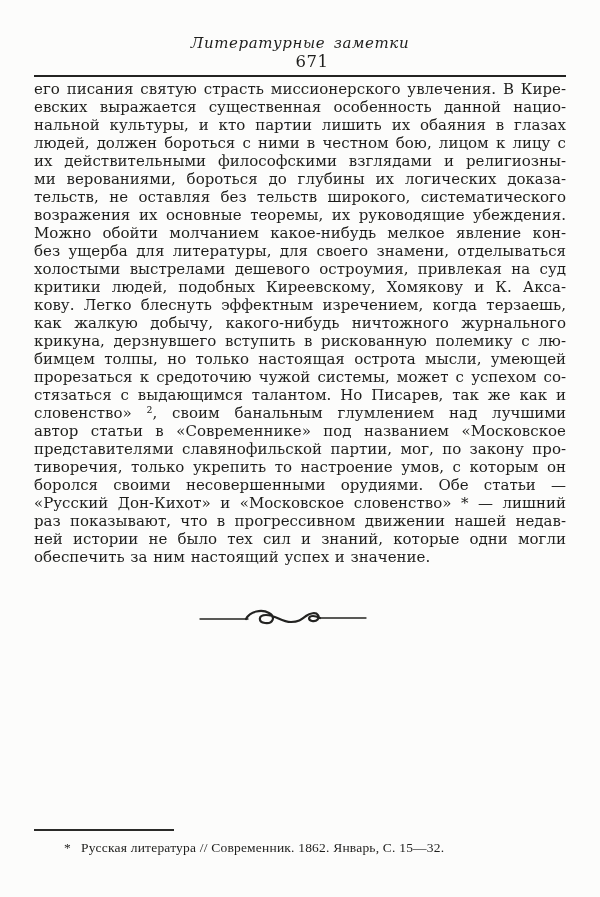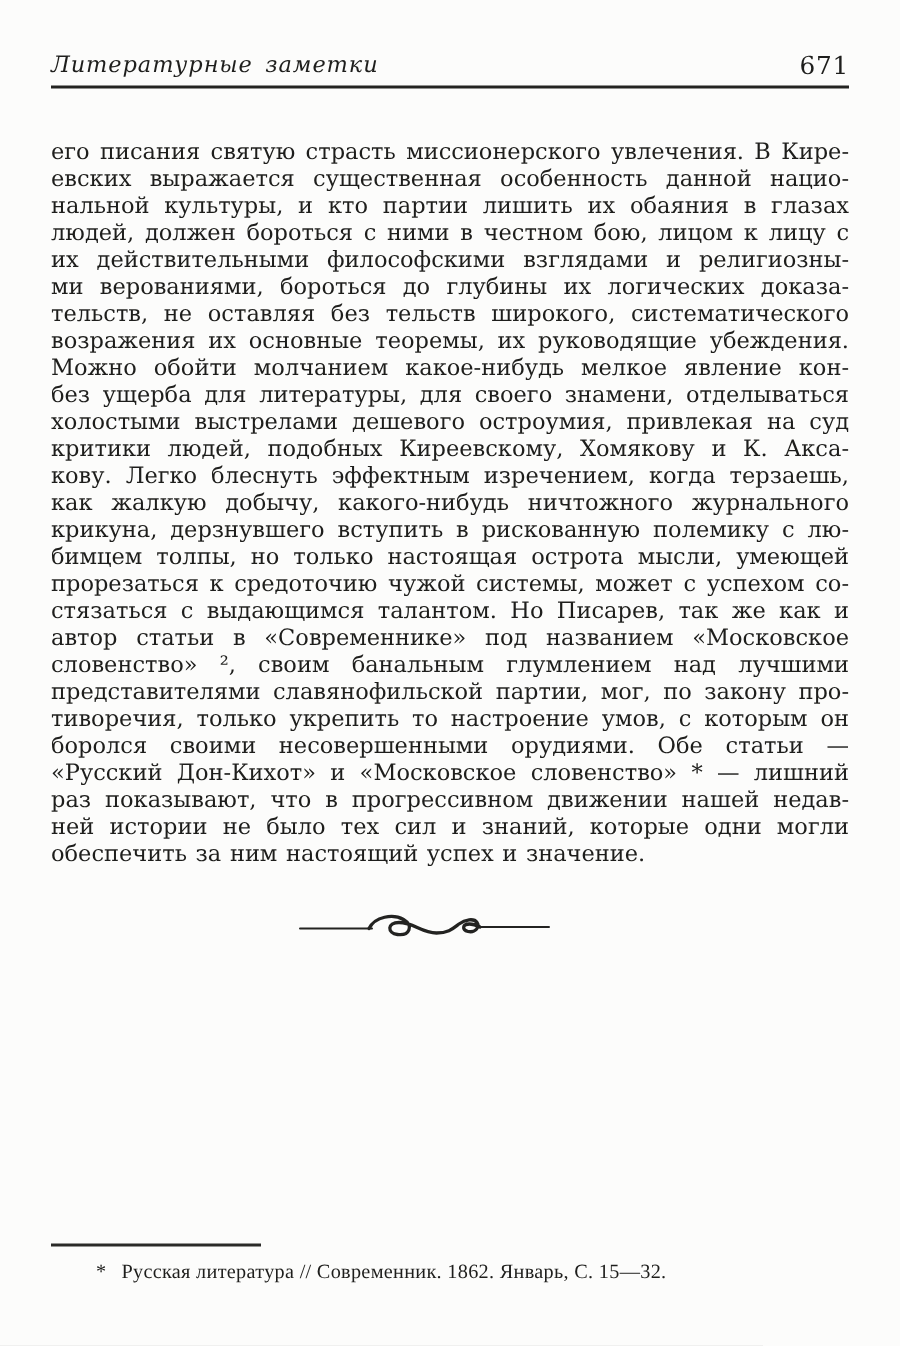--- a/index.html
+++ b/index.html
@@ -18,39 +18,40 @@
     overflow: hidden;
   }
   
   .running-header {
     position: absolute;
     top: 34px;
     left: 34px;
     width: 532px;
     display: flex;
     justify-content: space-between;
-    align-items: flex-start;
+    align-items: center;
     border-bottom: 2px solid #232321;
     padding-bottom: 4px;
+    flex-direction: column;
   }
   .running-title {
     font-style: italic;
     font-size: 15px;
     letter-spacing: 0.6px;
     word-spacing: 3px;
   }
   .page-number {
     font-size: 16.5px;
     letter-spacing: 0.5px;
     margin-left: 24px;
   }
   
   .body-text {
     position: absolute;
-    top: 92px;
+    top: 80px;
     left: 34px;
     width: 532px;
     font-size: 15px;
     line-height: 18px;
     word-spacing: 1px;
   }
   .body-text .line {
     text-align: justify;
     text-align-last: justify;
     text-justify: inter-word;
@@ -117,22 +118,22 @@
       <div class="line">Можно обойти молчанием какое-нибудь мелкое явление кон-</div>
       <div class="line">без ущерба для литературы, для своего знамени, отделываться</div>
       <div class="line">холостыми выстрелами дешевого остроумия, привлекая на суд</div>
       <div class="line">критики людей, подобных Киреевскому, Хомякову и К. Акса-</div>
       <div class="line">кову. Легко блеснуть эффектным изречением, когда терзаешь,</div>
       <div class="line">как жалкую добычу, какого-нибудь ничтожного журнального</div>
       <div class="line">крикуна, дерзнувшего вступить в рискованную полемику с лю-</div>
       <div class="line">бимцем толпы, но только настоящая острота мысли, умеющей</div>
       <div class="line">прорезаться к средоточию чужой системы, может с успехом со-</div>
       <div class="line">стязаться с выдающимся талантом. Но Писарев, так же как и</div>
+      <div class="line">словенство» ², своим банальным глумлением над лучшими</div>
       <div class="line">автор статьи в «Современнике» под названием «Московское</div>
-      <div class="line">словенство» ², своим банальным глумлением над лучшими</div>
       <div class="line">представителями славянофильской партии, мог, по закону про-</div>
       <div class="line">тиворечия, только укрепить то настроение умов, с которым он</div>
       <div class="line">боролся своими несовершенными орудиями. Обе статьи —</div>
       <div class="line">«Русский Дон-Кихот» и «Московское словенство» * — лишний</div>
       <div class="line">раз показывают, что в прогрессивном движении нашей недав-</div>
       <div class="line">ней истории не было тех сил и знаний, которые одни могли</div>
       <div class="line">обеспечить за ним настоящий успех и значение.</div>
     </main>
 
   <div class="divider">

